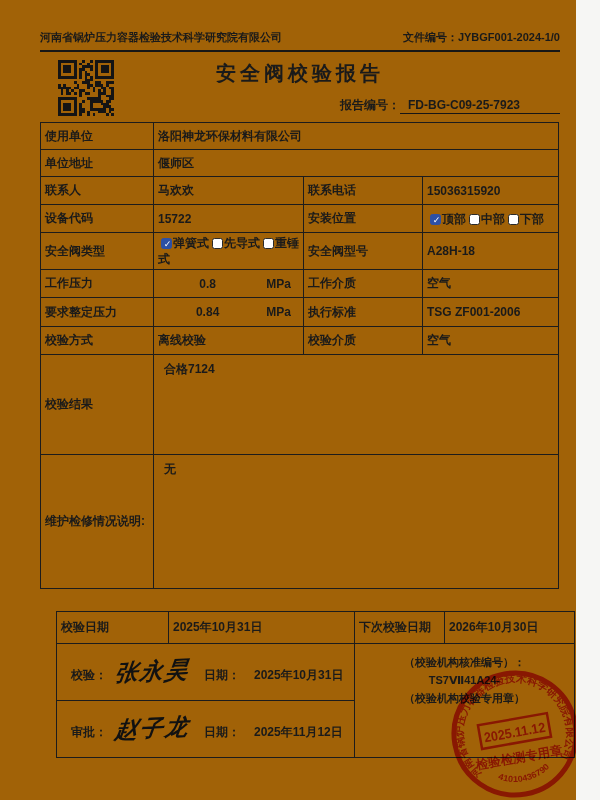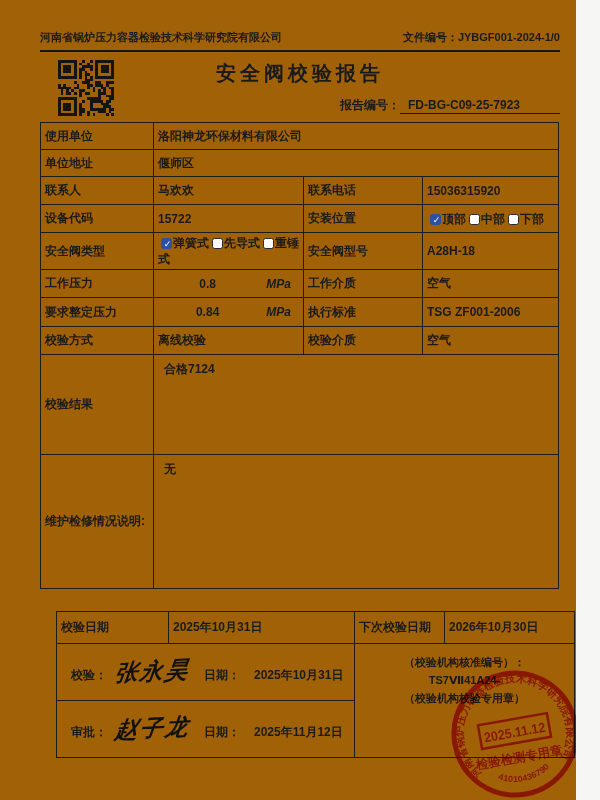--- a/index.html
+++ b/index.html
@@ -16,21 +16,21 @@
   .repno .line { display:inline-block; min-width:160px; text-align:left; border-bottom:1.5px solid #161616; padding:0 8px 1px; }
 
   
   table { border-collapse:collapse; table-layout:fixed; width:518px; }
   td { border:1.5px solid #1c1c1c; font-size:12px; font-weight:700; text-align:left; vertical-align:middle; padding:2px 4px; overflow:hidden; }
   .t1 { position:absolute; top:122px; left:40px; }
   .t2 { position:absolute; top:610.5px; left:56px; }
   .bigcell { text-align:left; vertical-align:top; padding:6px 10px; }
   .pcell { position:relative; }
   .pnum { position:absolute; left:36%; top:50%; transform:translate(-50%,-50%); }
-  .punit { position:absolute; right:12px; top:50%; transform:translateY(-50%);font-style:italic; }
+  .punit { position:absolute; right:12px; top:50%; transform:translateY(-50%); }
   .cbgroup { display:inline; line-height:16px; }
   .cbitem { white-space:nowrap; }
   .cb { display:inline-block; width:11px; height:11px; border:1.5px solid #2a2a2a; border-radius:2.5px; vertical-align:-2px; margin:0 1px 0 3px; background:#fff; position:relative; }
   .cb.checked { background:#2d50a5; border-color:#2d50a5; }
   .cb.checked::after { content:"✓"; position:absolute; left:0; top:-1px; width:11px; text-align:center; font-size:9px; color:#fff; line-height:12px; }
 
   .sigcell { text-align:left; padding-left:14px; }
   .siglabel { margin-right:8px; }
   .signame { display:inline-block; font-size:23px; font-style:italic; font-weight:700; transform:rotate(-3deg) skewX(-10deg); letter-spacing:2px; margin-right:14px; color:#111; }
   .sigdate { margin-left:6px; }

